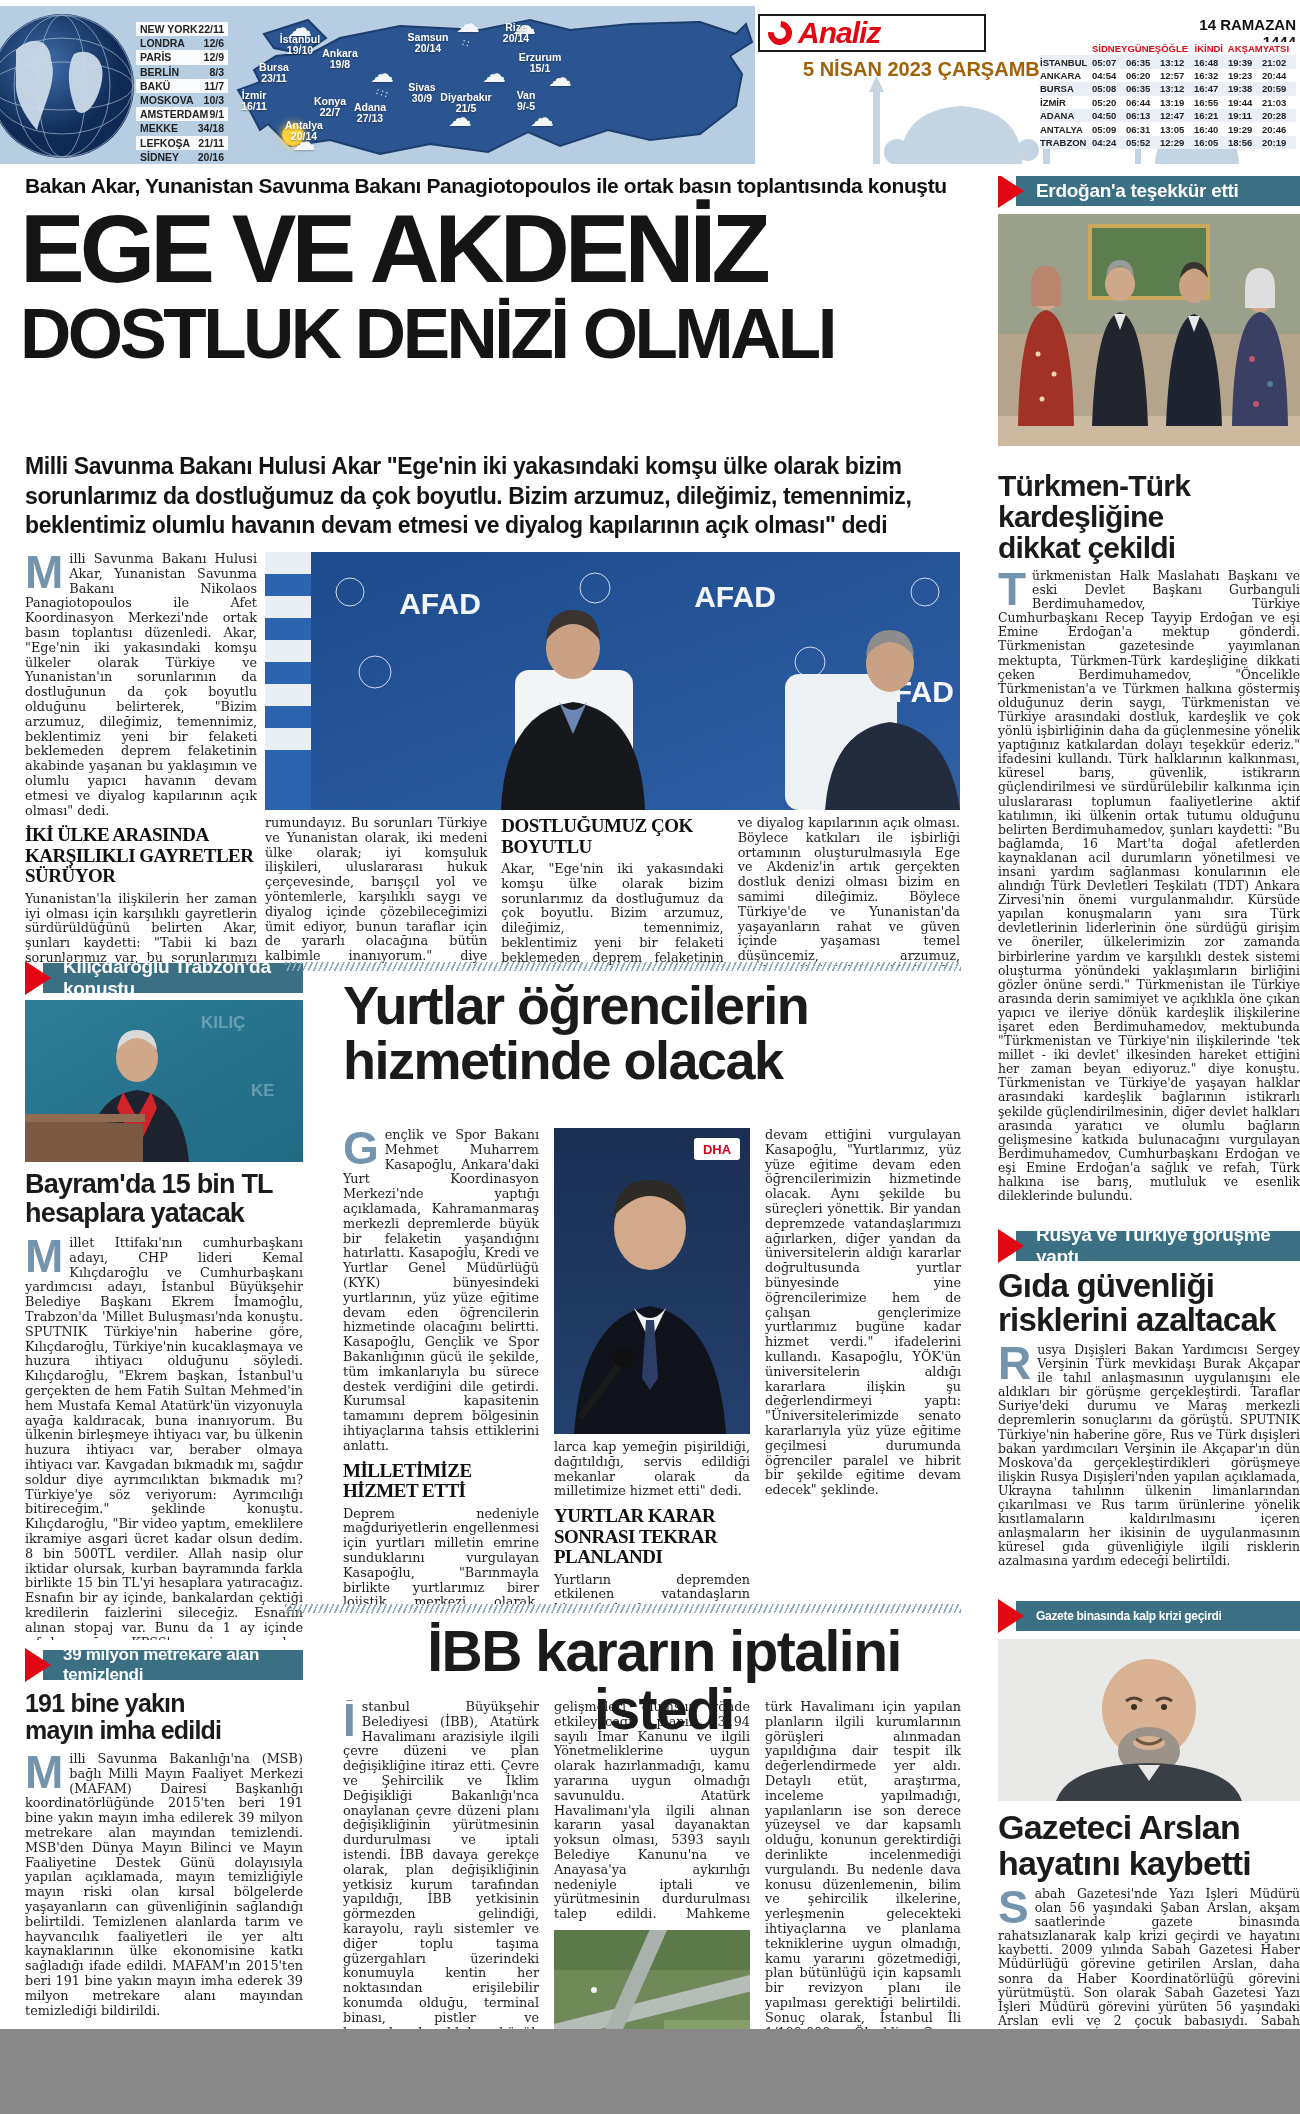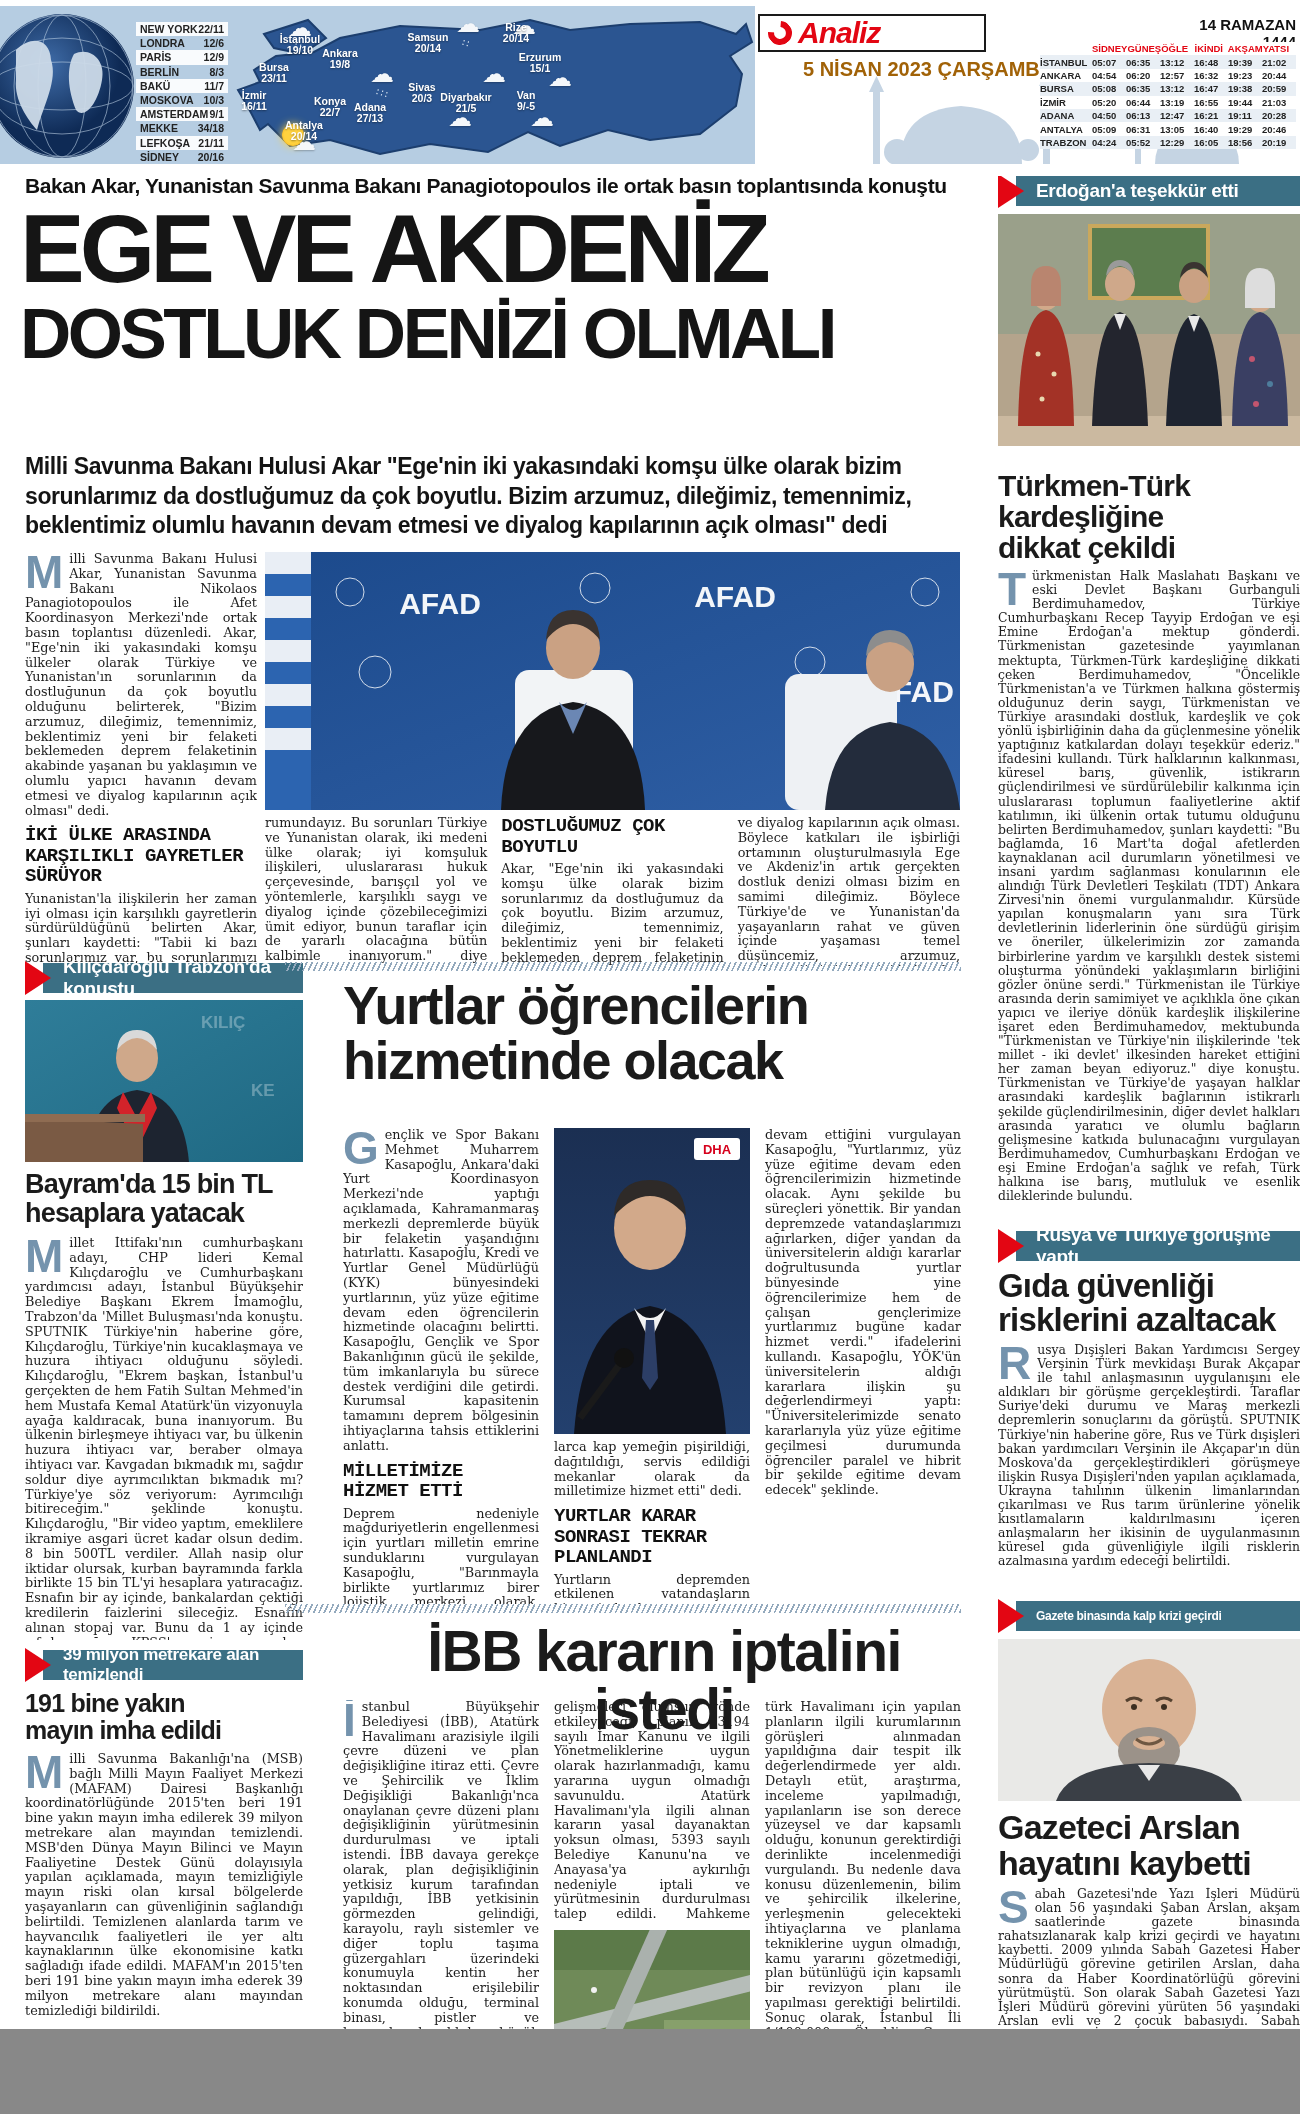--- a/index.html
+++ b/index.html
@@ -31,21 +31,21 @@
   
   .kicker{left:25px;top:174px;width:935px;font-weight:700;font-size:21px;letter-spacing:-.4px;color:#111;}
   .h1{font-weight:700;color:#151515;line-height:1;}
   .h1a{left:20px;top:200px;font-size:97px;letter-spacing:-5px;}
   .h1b{left:20px;top:298px;font-size:71px;letter-spacing:-3.5px;}
   .deck{left:25px;top:452px;width:915px;font-weight:700;font-size:23px;line-height:29.5px;letter-spacing:-.4px;color:#141414;}
   
   .serif{font-family:"DejaVu Serif","Liberation Serif",serif;font-size:12.8px;line-height:14.8px;text-align:justify;color:#1d1d1d;}
   .rail-serif{font-size:12.4px;line-height:14.1px;}
   .dropcap{float:left;font-family:"Liberation Sans",sans-serif;font-weight:700;font-size:46px;line-height:37px;color:var(--dropcap);padding:2px 6px 0 0;}
-  .subhead{font-family:Liberation Mono, monospace;font-weight:700;font-size:19px;line-height:20.5px;letter-spacing:-.5px;color:#111;margin:7px 0 5px;text-align:left;}
+  .subhead{font-family:Liberation Serif, serif;font-weight:700;font-size:19px;line-height:20.5px;letter-spacing:-.5px;color:#111;margin:7px 0 5px;text-align:left;}
   .mid-title{font-weight:700;color:#1b1b1b;letter-spacing:-.8px;}
   
   .boxrow{display:flex;align-items:center;height:30px;}
   .tri{width:0;height:0;border-top:17px solid transparent;border-bottom:17px solid transparent;border-left:26px solid var(--red);margin-right:-8px;z-index:2;}
   .tealfill{flex:1;background:var(--teal);height:30px;display:flex;align-items:center;color:#fff;font-weight:700;font-size:19px;padding-left:20px;letter-spacing:-.3px;}
   .hatch{height:9px;background:repeating-linear-gradient(115deg,#93a9bd 0 1.6px,transparent 1.6px 4.8px);}
   .photo{display:block;}
   .cut{overflow:hidden;}
 </style>
 </head>
@@ -135,21 +135,21 @@
       <span class="sun" style="left:52px;top:112px"></span>
       <span class="cloud" style="left:62px;top:120px">☁</span>
       <div class="mcity" style="left:70px;top:22px"><span>İstanbul</span><br><span>19/10</span></div>
       <div class="mcity" style="left:44px;top:50px"><span>Bursa</span><br><span>23/11</span></div>
       <div class="mcity" style="left:24px;top:78px"><span>İzmir</span><br><span>16/11</span></div>
       <div class="mcity" style="left:110px;top:36px"><span>Ankara</span><br><span>19/8</span></div>
       <div class="mcity" style="left:100px;top:84px"><span>Konya</span><br><span>22/7</span></div>
       <div class="mcity" style="left:74px;top:108px"><span>Antalya</span><br><span>20/14</span></div>
       <div class="mcity" style="left:140px;top:90px"><span>Adana</span><br><span>27/13</span></div>
       <div class="mcity" style="left:198px;top:20px"><span>Samsun</span><br><span>20/14</span></div>
-      <div class="mcity" style="left:192px;top:70px"><span>Sivas</span><br><span>20/3</span></div>
+      <div class="mcity" style="left:192px;top:70px"><span>Sivas</span><br><span>30/9</span></div>
       <div class="mcity" style="left:236px;top:80px"><span>Diyarbakır</span><br><span>21/5</span></div>
       <div class="mcity" style="left:286px;top:10px"><span>Rize</span><br><span>20/14</span></div>
       <div class="mcity" style="left:310px;top:40px"><span>Erzurum</span><br><span>15/1</span></div>
       <div class="mcity" style="left:296px;top:78px"><span>Van</span><br><span>9/-5</span></div>
     </div>
   </div>
 
   <div class="abs hdr-right">
     <svg class="abs" style="left:30px;bottom:0" width="500" height="92" viewBox="0 0 500 92" fill="#c5d4e3">
       <rect x="88" y="18" width="7" height="74"></rect>

